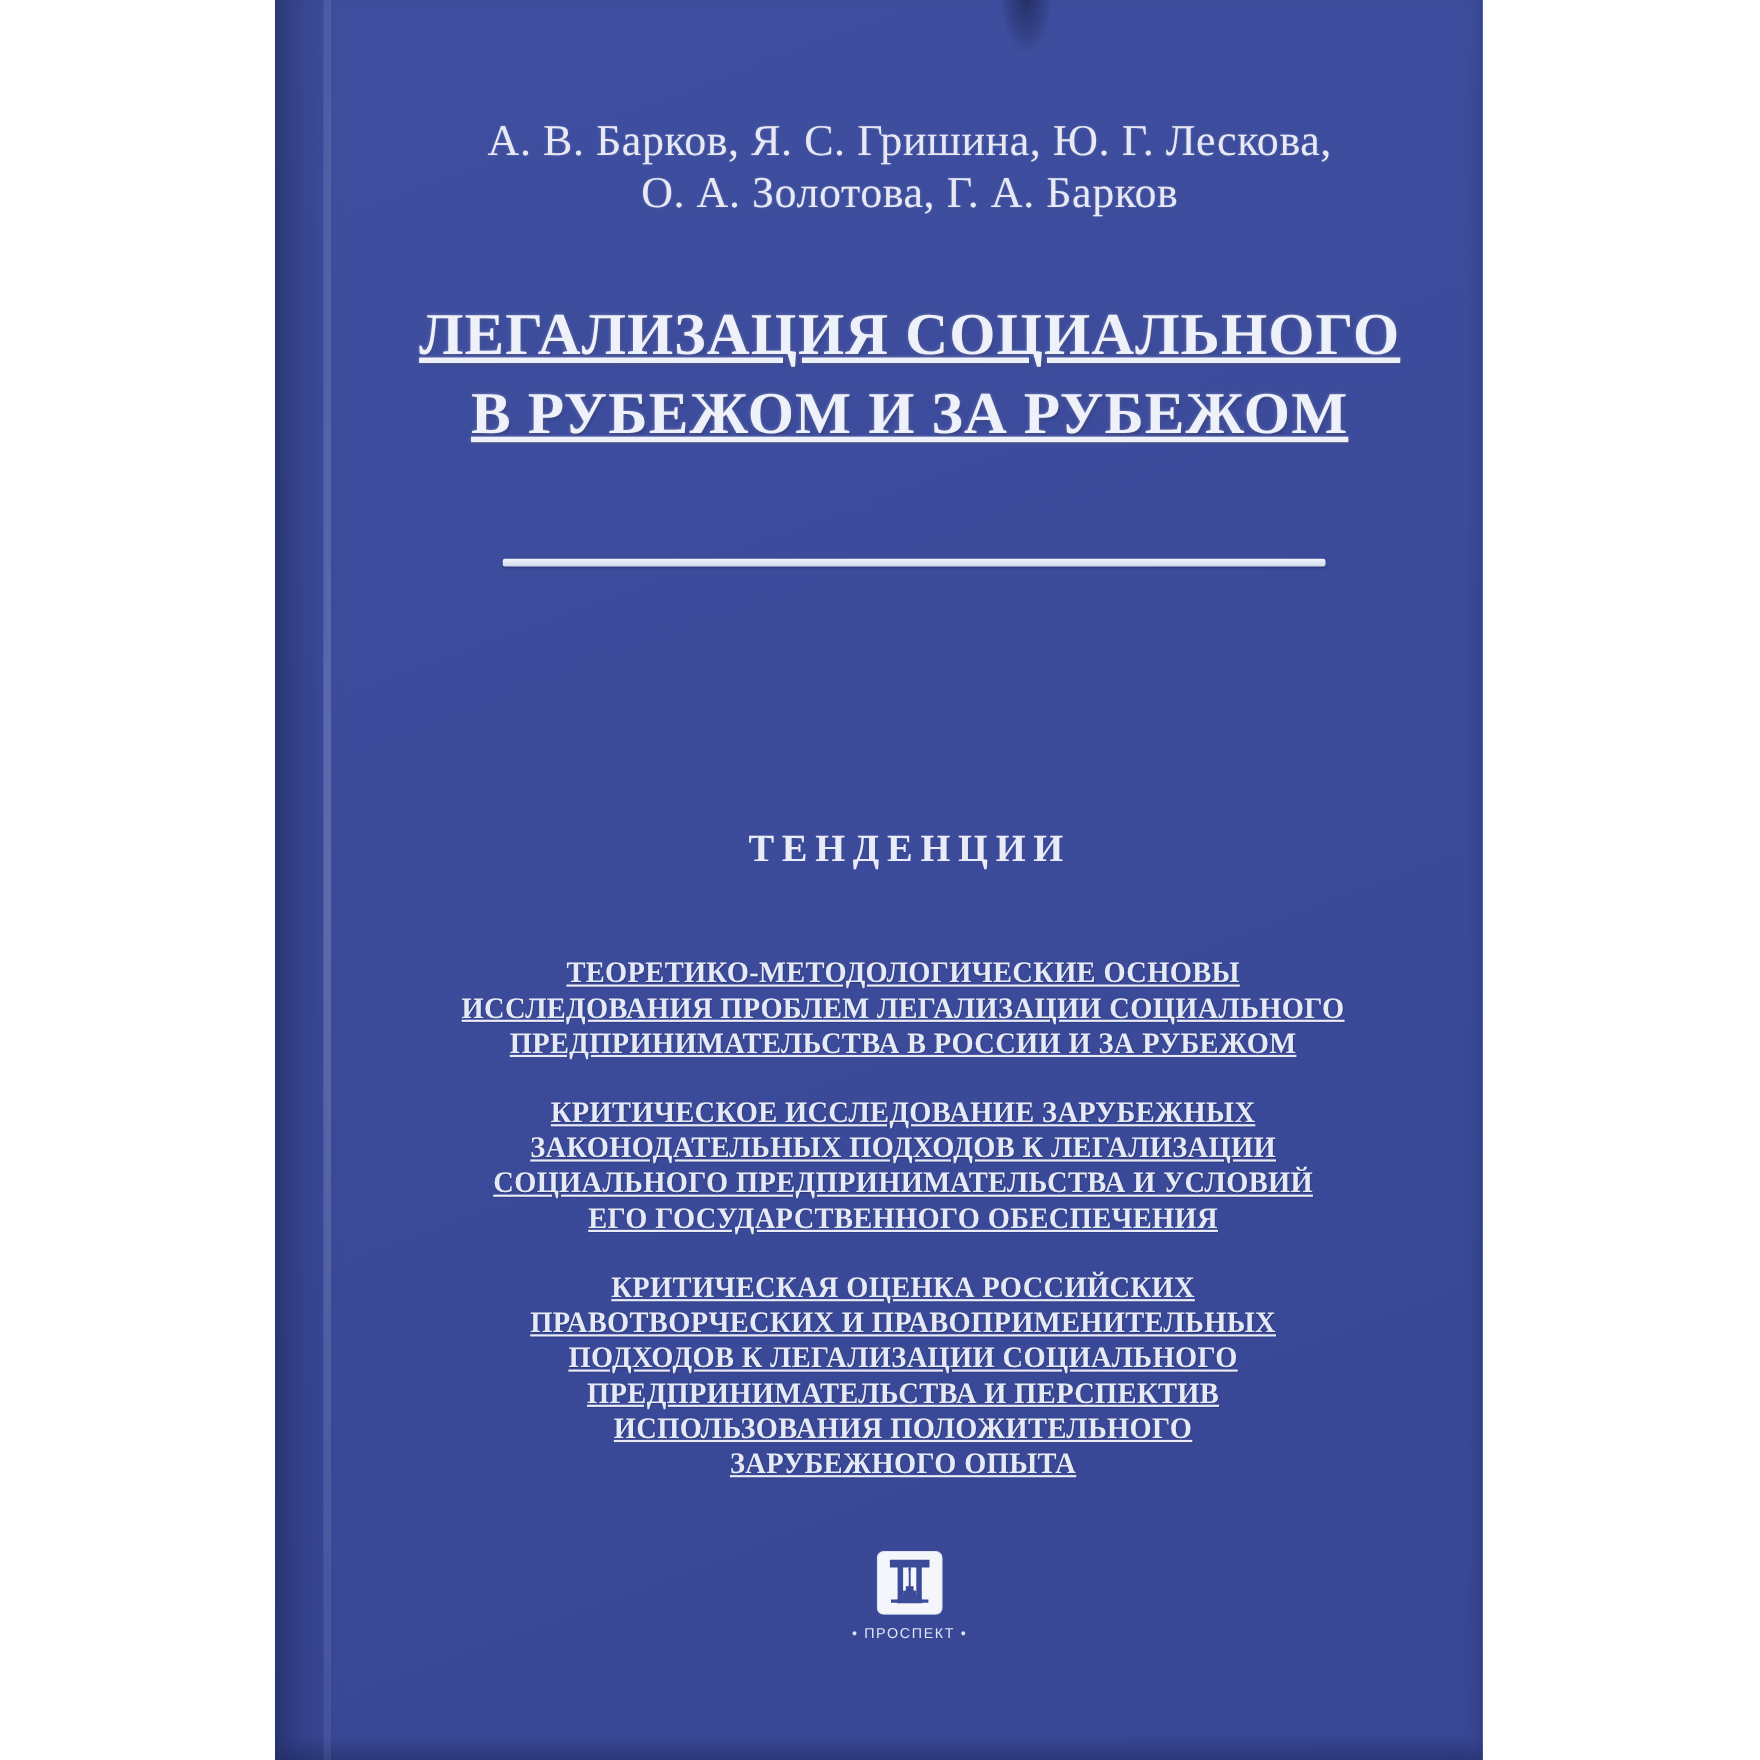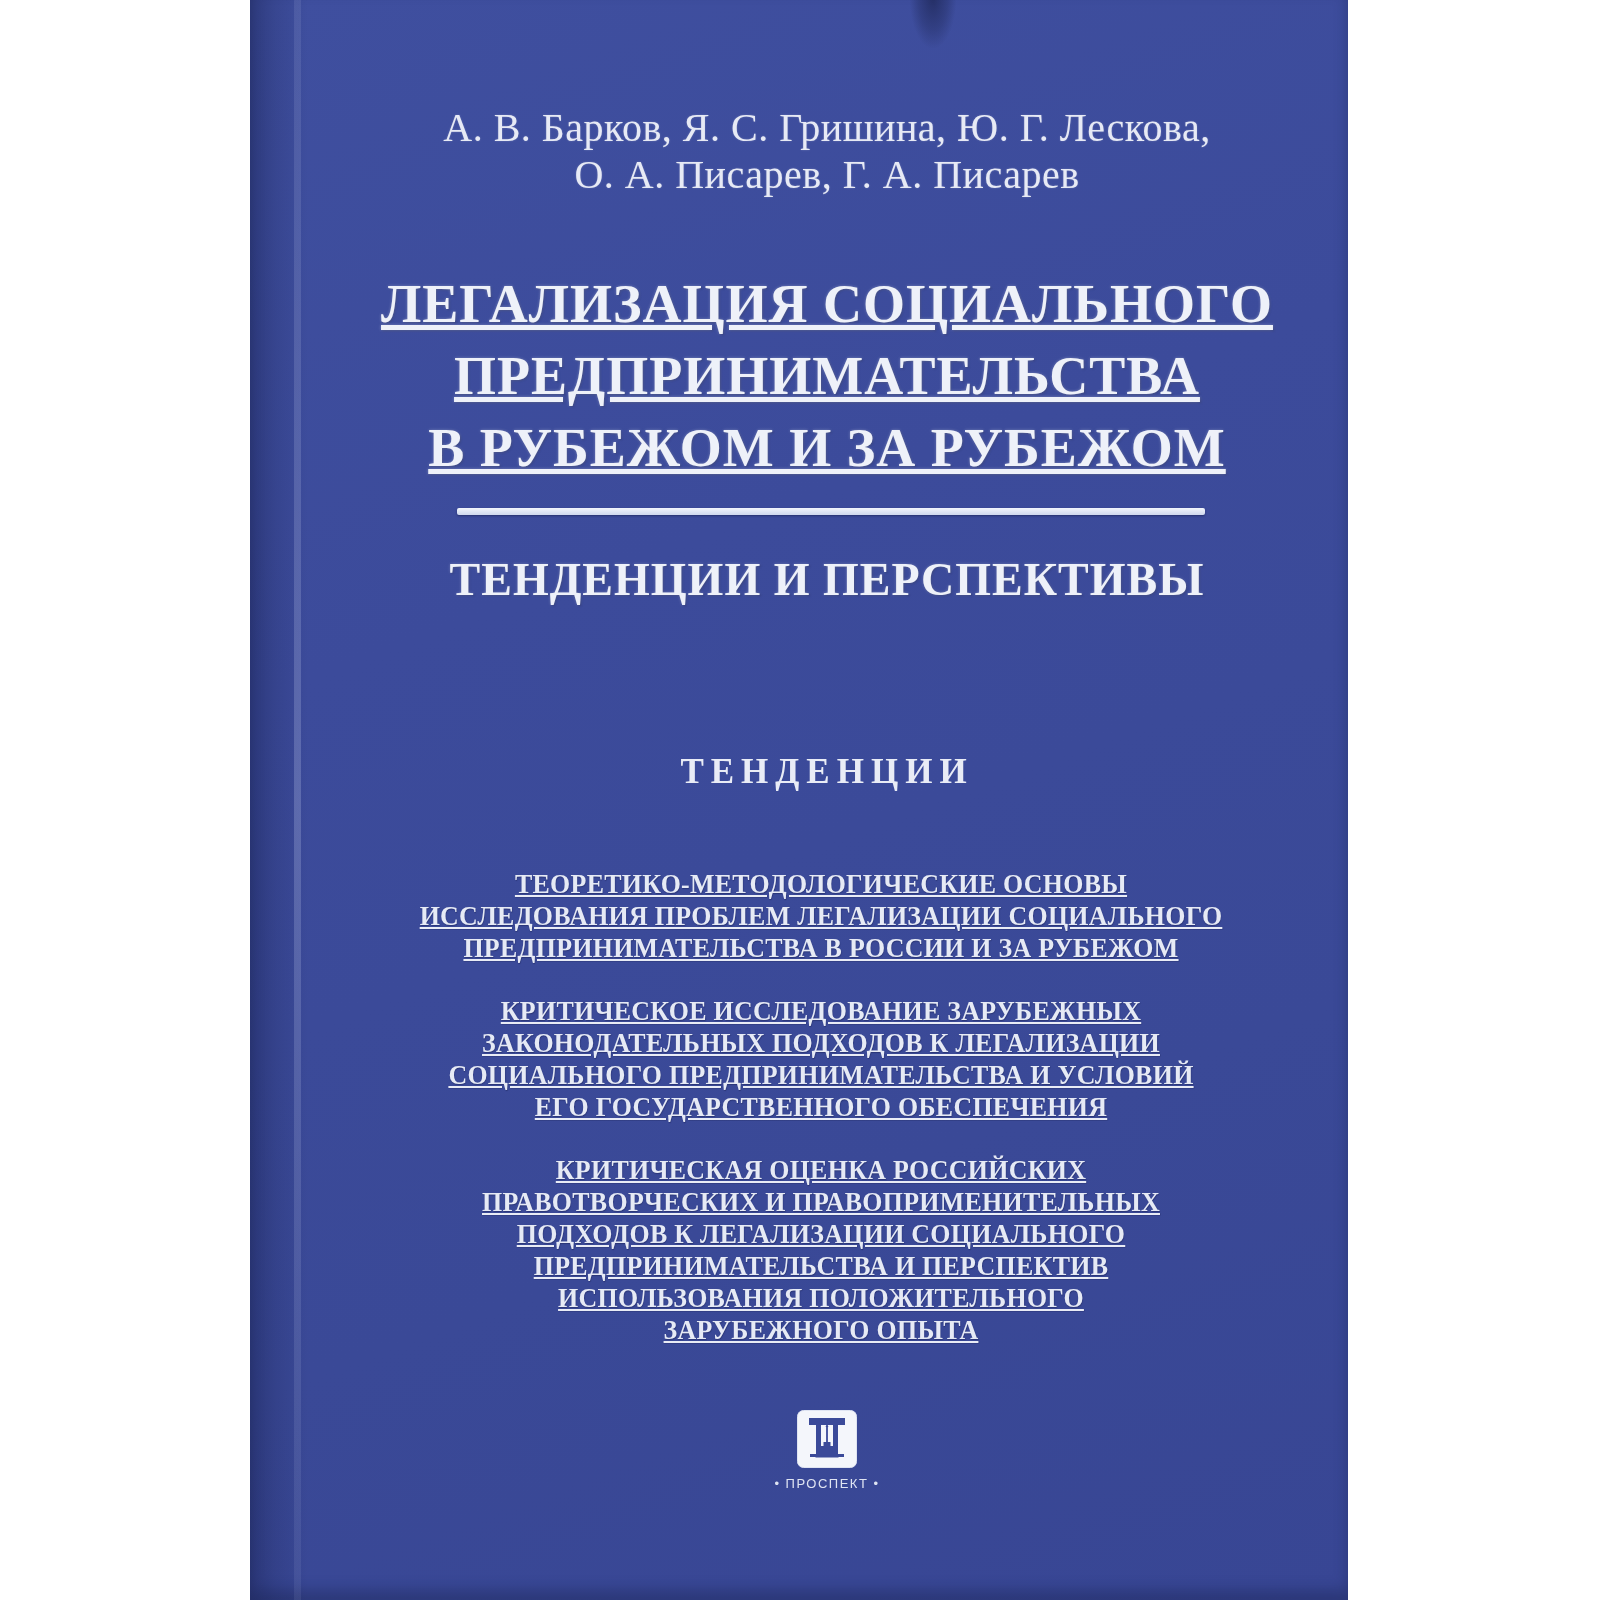--- a/index.html
+++ b/index.html
@@ -156,33 +156,31 @@
 
   <div class="cover">
     <div class="spine-shade"></div>
     <div class="spine-highlight"></div>
     <div class="top-notch"></div>
 
     <div class="content">
 
       <div class="authors">
         <div>А. В. Барков, Я. С. Гришина, Ю. Г. Лескова,</div>
-        <div>О. А. Писарев, Г. А. Писарев</div>
+        <div>О. А. Золотова, Г. А. Барков</div>
       </div>
 
       <div class="title">
         <div>ЛЕГАЛИЗАЦИЯ СОЦИАЛЬНОГО</div>
-        <div>ПРЕДПРИНИМАТЕЛЬСТВА</div>
         <div>В РУБЕЖОМ И ЗА РУБЕЖОМ</div>
       </div>
 
       <div class="divider"></div>
 
       <div class="subtitle">
-        <div>ТЕНДЕНЦИИ И ПЕРСПЕКТИВЫ</div>
       </div>
 
       <div class="edition">ТЕНДЕНЦИИ</div>
 
       <div class="topics">
         <div class="topic">
           <div>ТЕОРЕТИКО-МЕТОДОЛОГИЧЕСКИЕ ОСНОВЫ</div>
           <div>ИССЛЕДОВАНИЯ ПРОБЛЕМ ЛЕГАЛИЗАЦИИ СОЦИАЛЬНОГО</div>
           <div>ПРЕДПРИНИМАТЕЛЬСТВА В РОССИИ И ЗА РУБЕЖОМ</div>
         </div>

